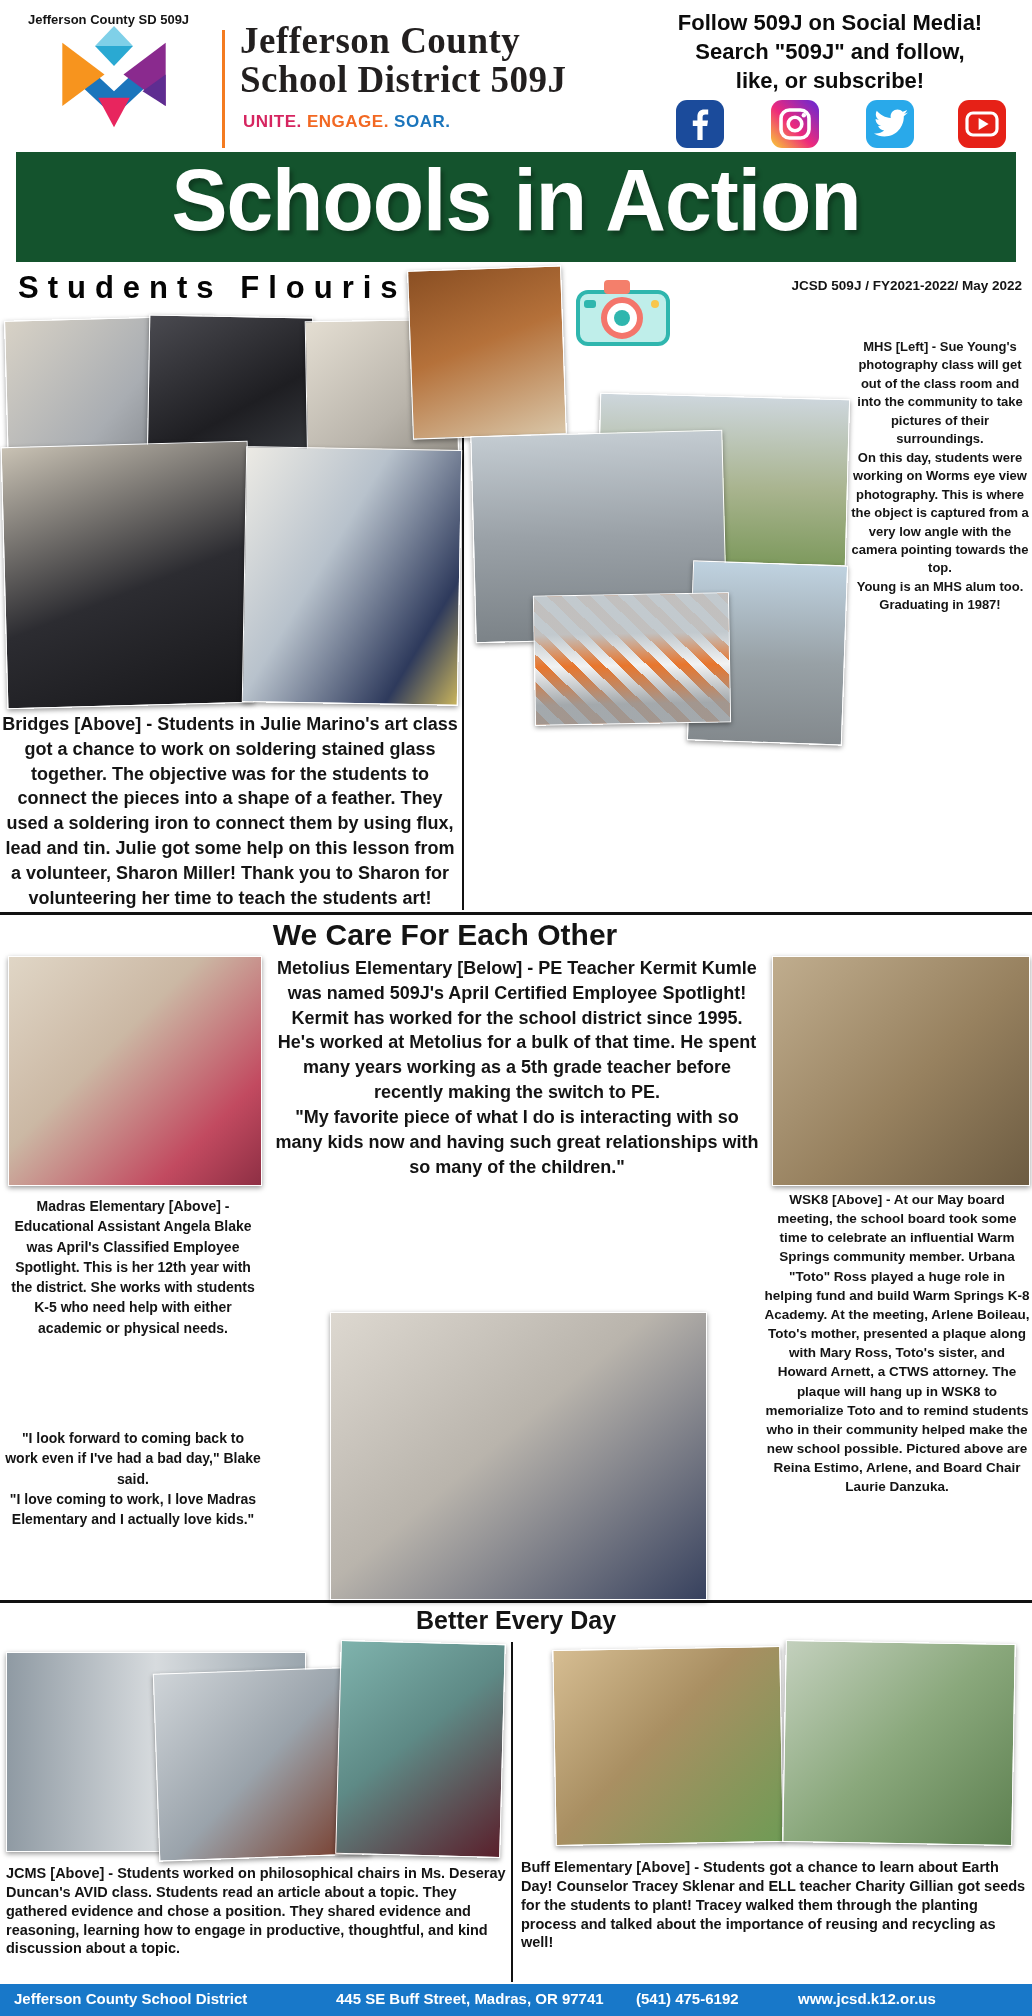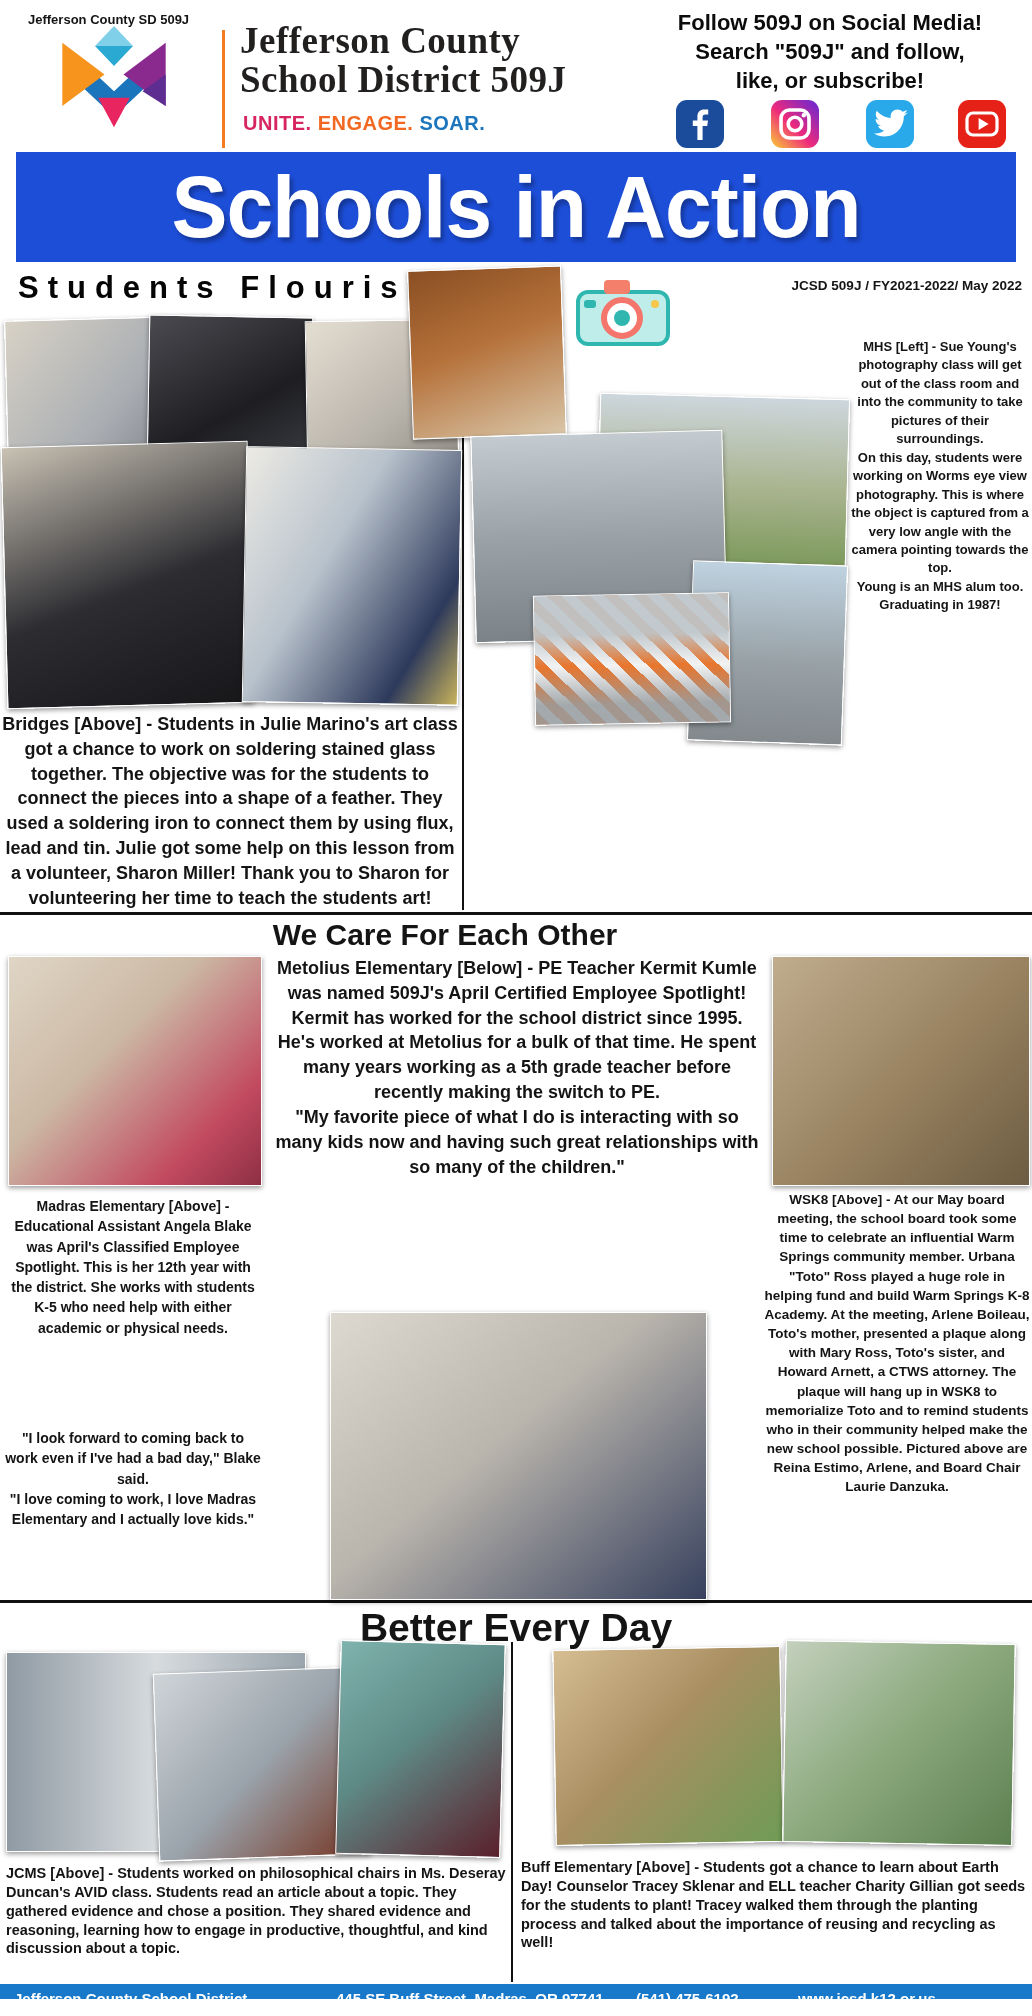--- a/index.html
+++ b/index.html
@@ -7,42 +7,42 @@
         font-family:"Liberation Sans",sans-serif;color:#141414;overflow:hidden;}
   .abs{position:absolute;}
   .pre{white-space:pre-line;}
 
   
   .corner-label{left:28px;top:12px;font-size:13px;font-weight:bold;}
   .logo{left:56px;top:20px;}
   .orange-rule{left:222px;top:30px;width:3px;height:118px;background:#f47b20;}
   .org-title{left:240px;top:22px;font-family:"Liberation Serif",serif;font-weight:bold;
              font-size:37px;line-height:1.05;color:#221f1f;letter-spacing:.5px;}
-  .motto{left:243px;top:112px;font-size:20px;font-weight:bold;letter-spacing:.5px;}
+  .motto{left:243px;top:112px;font-size:17px;font-weight:bold;letter-spacing:.5px;}
   .motto .u{color:#d62560;} .motto .e{color:#f26822;} .motto .s{color:#1b75bc;}
   .social-text{left:630px;top:8px;width:400px;font-size:22px;font-weight:bold;
                text-align:center;line-height:1.32;color:#0c0c0c;}
   .soc-icon{width:48px;height:48px;top:100px;border-radius:11px;display:flex;
             align-items:center;justify-content:center;}
   .fb{left:676px;background:#1b4b9b;}
   .ig{left:771px;background:linear-gradient(45deg,#f9ce34 0%,#ee2a7b 45%,#6228d7 100%);}
   .tw{left:866px;background:#29a9ea;}
   .yt{left:958px;background:#e62117;}
 
   
-  .banner{left:16px;top:152px;width:1000px;height:110px;background:#1d4ed8;
-          display:flex;align-items:center;justify-content:center;}
+  .banner{left:16px;top:152px;width:1000px;height:110px;background:#14532d;
+          display:flex;align-items:flex-start;justify-content:center;}
   .banner-text{color:#fff;font-size:84px;font-weight:bold;letter-spacing:-1px;
                text-shadow:3px 4px 4px rgba(0,0,0,.3);transform:scaleY(1.04);}
 
   
   .flourish-h{left:18px;top:270px;font-size:31px;font-weight:bold;letter-spacing:9px;color:#050505;}
   .issue-line{right:10px;top:278px;font-size:13.5px;font-weight:bold;}
   .care-h{left:0;top:918px;width:890px;text-align:center;font-size:30px;font-weight:bold;}
-  .better-h{left:0;top:1606px;width:1032px;text-align:center;font-size:39px;font-weight:bold;}
+  .better-h{left:0;top:1606px;width:1032px;text-align:center;font-size:25px;font-weight:bold;}
 
   
   .hr1{left:0;top:912px;width:1032px;height:3px;background:#111;}
   .hr2{left:0;top:1600px;width:1032px;height:3px;background:#111;}
   .vr-top{left:462px;top:330px;width:2px;height:580px;background:#111;z-index:1;}
   .vr-bottom{left:511px;top:1642px;width:2px;height:340px;background:#111;}
 
   
   .photo{position:absolute;box-shadow:0 2px 5px rgba(0,0,0,.4);border:1px solid #fff;z-index:2;}
   .p-desk{background:linear-gradient(130deg,#d8d2c6 0%,#a9adb2 55%,#6c7076 100%);}
@@ -77,21 +77,21 @@
   .madras-p2{left:4px;top:1428px;width:258px;font-size:14px;font-weight:bold;
              line-height:1.45;text-align:center;}
   .metolius-cap{left:272px;top:956px;width:490px;font-size:18px;font-weight:bold;
                 line-height:1.38;text-align:center;}
   .wsk8-cap{left:764px;top:1190px;width:266px;font-size:13.5px;font-weight:bold;
             line-height:1.42;text-align:center;}
   .jcms-cap{left:6px;top:1864px;width:500px;font-size:14.5px;font-weight:bold;line-height:1.3;}
   .buff-cap{left:521px;top:1858px;width:506px;font-size:14.5px;font-weight:bold;line-height:1.3;}
 
   
-  .footer{left:0;top:1984px;width:1032px;height:15px;background:#1878c9;color:#fff;}
+  .footer{left:0;top:1984px;width:1032px;height:32px;background:#1878c9;color:#fff;}
   .footer span{position:absolute;top:6px;font-size:15px;font-weight:bold;white-space:nowrap;}
   .f-district{left:14px;} .f-address{left:336px;} .f-phone{left:636px;} .f-web{left:798px;}
 </style>
 </head>
 <body>
 
 <div id="page">
 
   <div class="abs corner-label">Jefferson County SD 509J</div>
 

